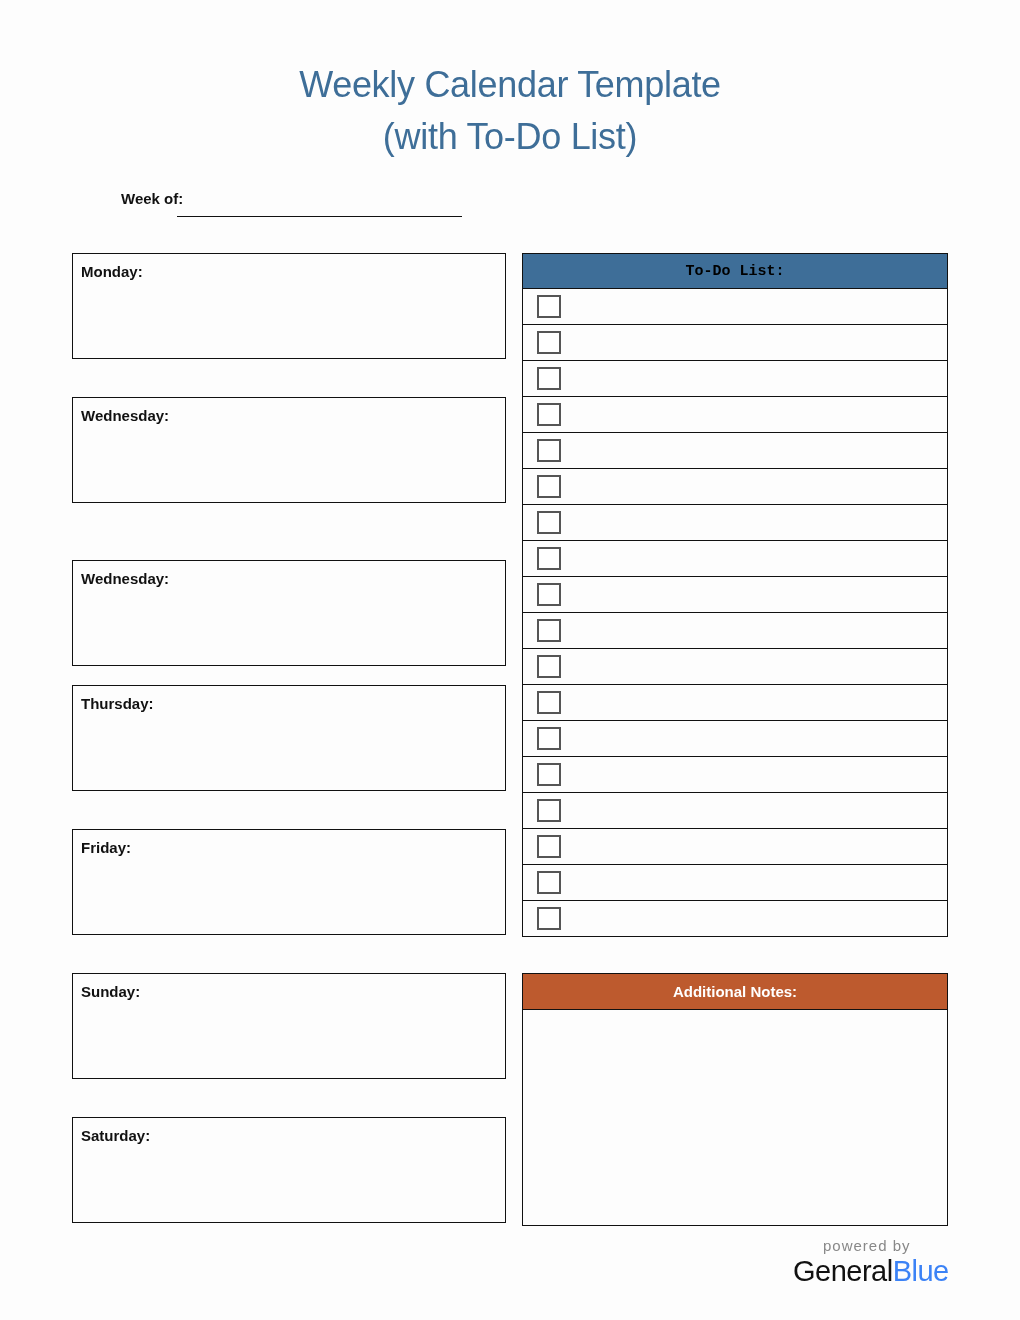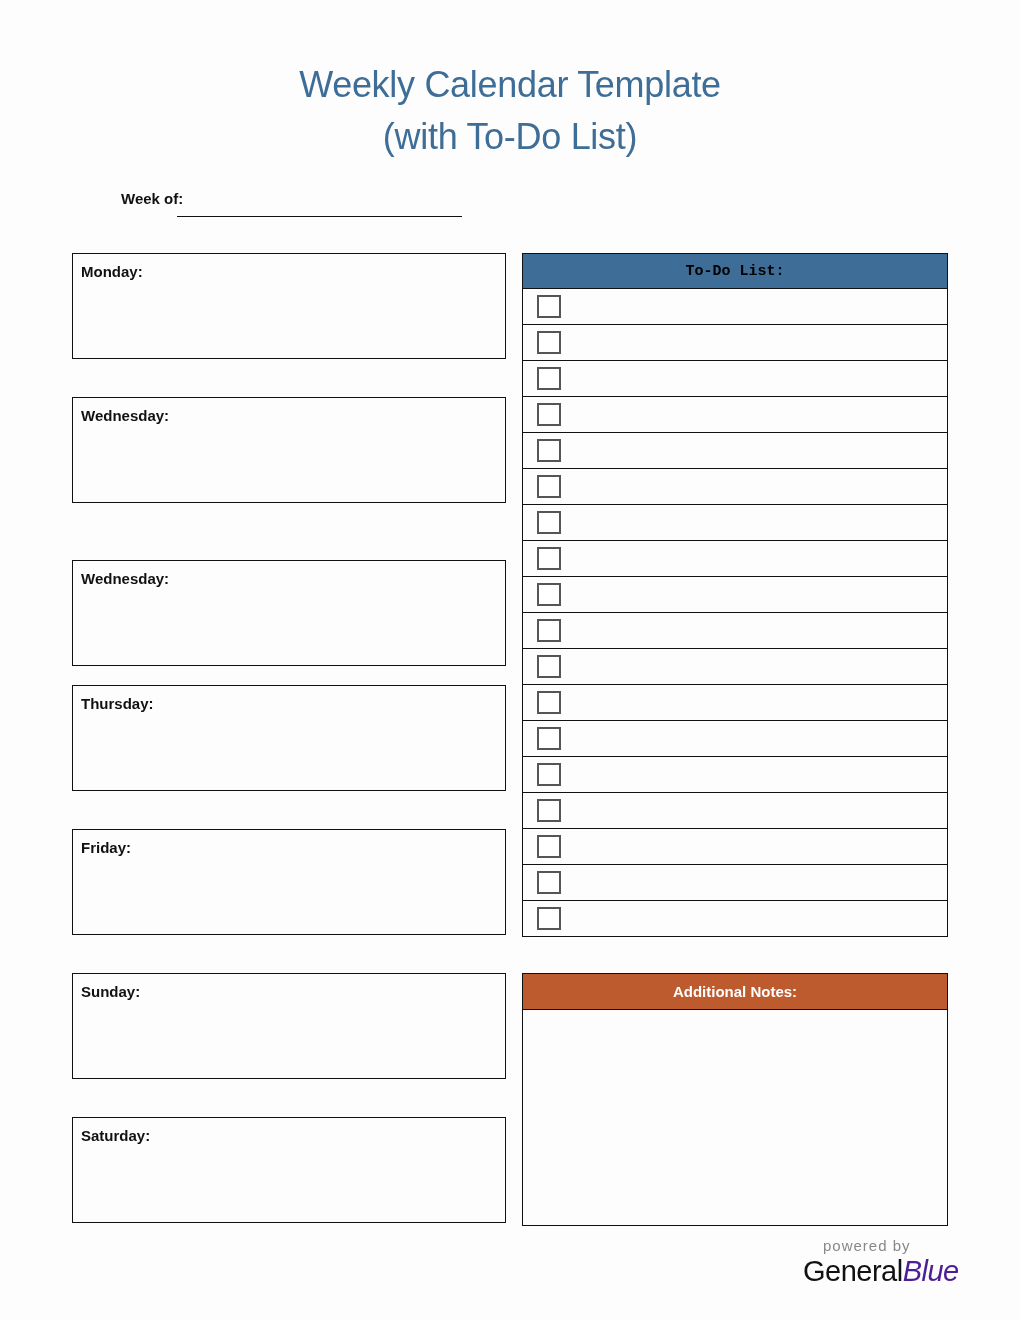--- a/index.html
+++ b/index.html
@@ -59,22 +59,22 @@
   }
   .notes-body { height:215px; }
   .powered {
     position:absolute; left:799px; top:1237px; font-size:15px; color:#888;
     letter-spacing:1px;
     margin-left:24px;
   }
   .brand {
     position:absolute; left:793px; top:1255px; font-size:29px; letter-spacing:-0.5px;
   }
-  .brand-general { color:#111;margin-left:10px; }
-  .brand-blue { color:#4c1d95;font-style:italic; }
+  .brand-general { color:#111; }
+  .brand-blue { color:#3b82f6; }
 </style>
 </head>
 <body>
 
 <div class="title">Weekly Calendar Template</div>
 <div class="subtitle">(with To-Do List)</div>
 
 <div class="week-label">Week of:</div>
 <div class="week-line"></div>
 

